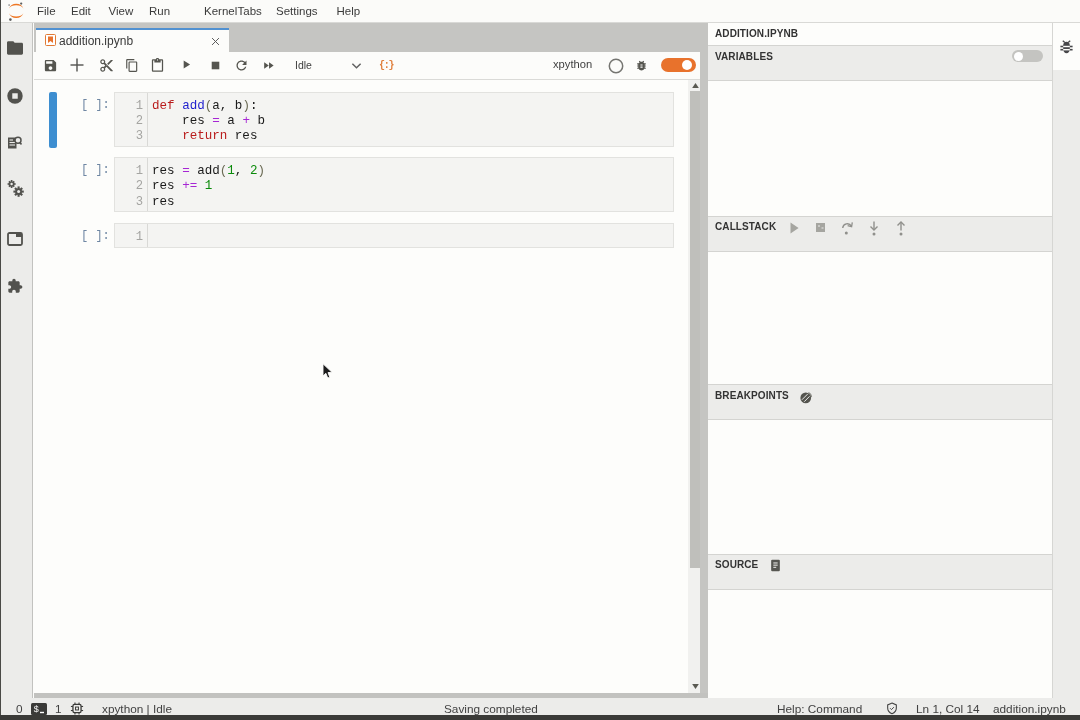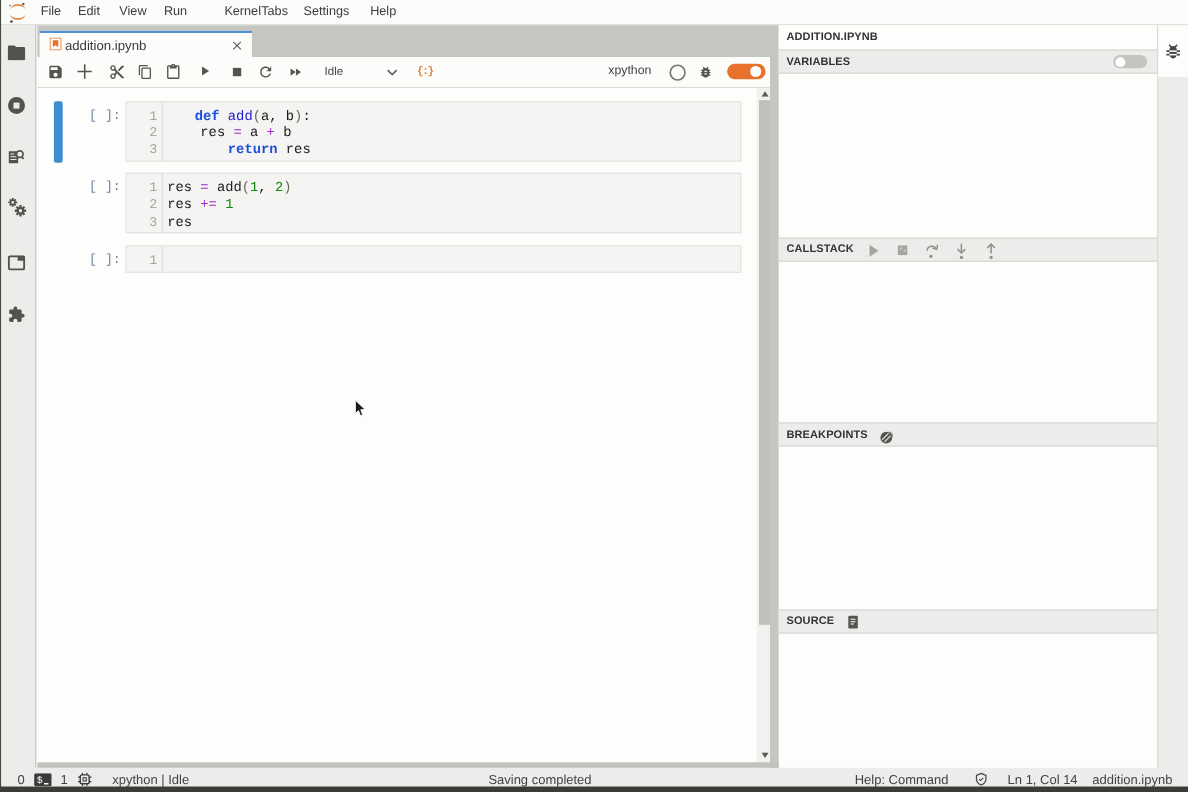--- a/index.html
+++ b/index.html
@@ -10,28 +10,28 @@
   #sidebar { position:absolute; left:0; top:23px; width:33px; height:674.5px; background:#ececea; border-right:1px solid #c2c2bf; }
   #tabbar { position:absolute; left:34px; top:23px; width:666px; height:29px; background:#c5c5c2; }
   #tab1 { position:absolute; left:2px; top:5px; width:193px; height:24px; background:#fcfcfa; border-top:2px solid #5191d1; }
   #toolbar { position:absolute; left:34px; top:52px; width:666px; height:28px; background:#fcfcfa; border-bottom:1px solid #dadad7; }
   #notebook { position:absolute; left:34px; top:80px; width:654px; height:612.5px; background:#fdfdfb; }
   .cellbox { position:absolute; left:80px; background:#f4f4f2; border:1px solid #e2e2df; }
   .gutter { position:absolute; left:0; top:0; bottom:0; width:33px; border-right:1px solid #d9d9d6; }
   .lnum { position:absolute; left:0px; width:28px; text-align:right; font-family:"Liberation Mono",monospace; font-size:12.2px; color:#a5a5a2; }
   .code { position:absolute; left:37px; font-family:"Liberation Mono",monospace; font-size:12.55px; color:#1a1a1a; white-space:pre; }
   .prompt { position:absolute; font-family:"Liberation Mono",monospace; font-size:12px; color:#6f87a3; }
-  .kw { color:#1d4ed8; font-weight:bold;margin-left:25px; }
+  .kw { color:#b91c1c; font-weight:normal; }
   .fn { color:#1d1dcd; }
   .op { color:#a626d4; }
   .num { color:#0a8a0a; }
   .br { color:#6b6b55; }
   #splitter { position:absolute; left:700px; top:23px; width:8px; height:674.5px; background:#c5c5c2; }
   #rightpanel { position:absolute; left:708px; top:23px; width:344px; height:674.5px; background:#fdfdfb; }
-  .sechead { position:absolute; left:0; width:344px; height:22px; background:#ececea; border-top:1px solid #d4d4d1; border-bottom:1px solid #d4d4d1;padding-left:11px; }
+  .sechead { position:absolute; left:0; width:344px; height:36px; background:#ececea; border-top:1px solid #d4d4d1; border-bottom:1px solid #d4d4d1;padding-left:11px; }
   .sechead .t, #paneltitle .t { position:absolute; left:7px; top:4.5px; font-size:10px; font-weight:bold; color:#333; letter-spacing:0.1px; }
   #paneltitle .t { top:5px; font-size:10px; }
   #rightbar { position:absolute; left:1052px; top:23px; width:28px; height:674.5px; background:#ececea; border-left:1px solid #d6d6d3; }
   #rightbar .toptab { position:absolute; left:0; top:0; width:27px; height:47px; background:#fdfdfb; }
   #statusbar { position:absolute; left:0; top:697.5px; width:1080px; height:17px; background:#ececea; font-size:11.8px; color:#424242; }
   #bottomstrip { position:absolute; left:0; top:714.5px; width:1080px; height:5.5px; background:#3b3b38; }
   .sbtext { position:absolute; top:2px; height:17px; line-height:18.5px; }
   svg { display:block; }
 </style>
 </head>

